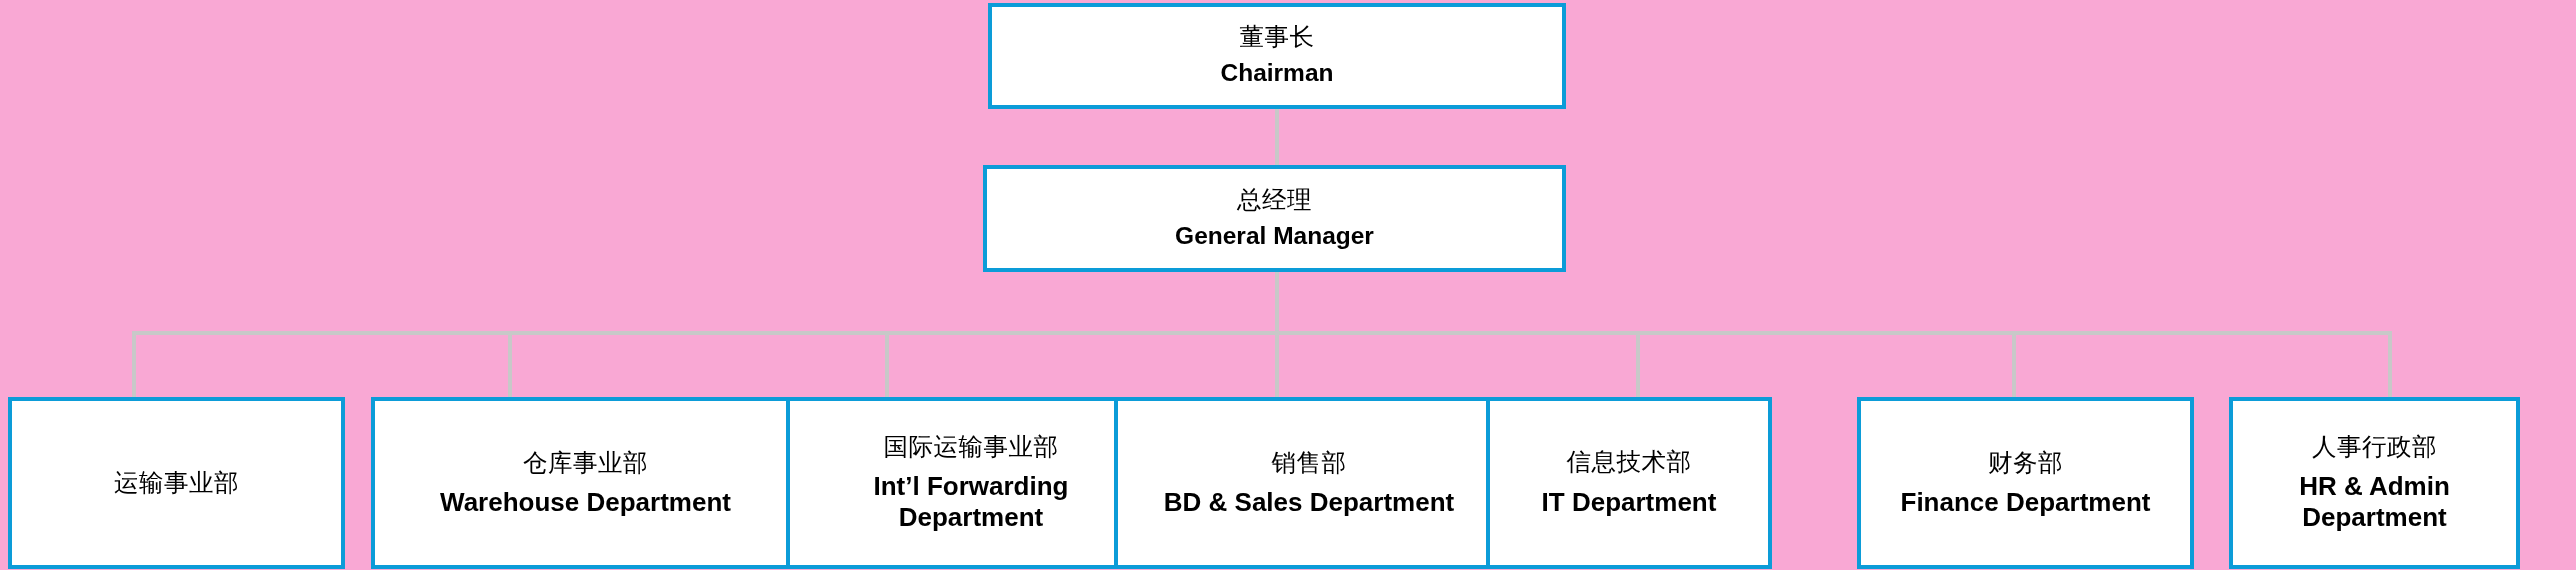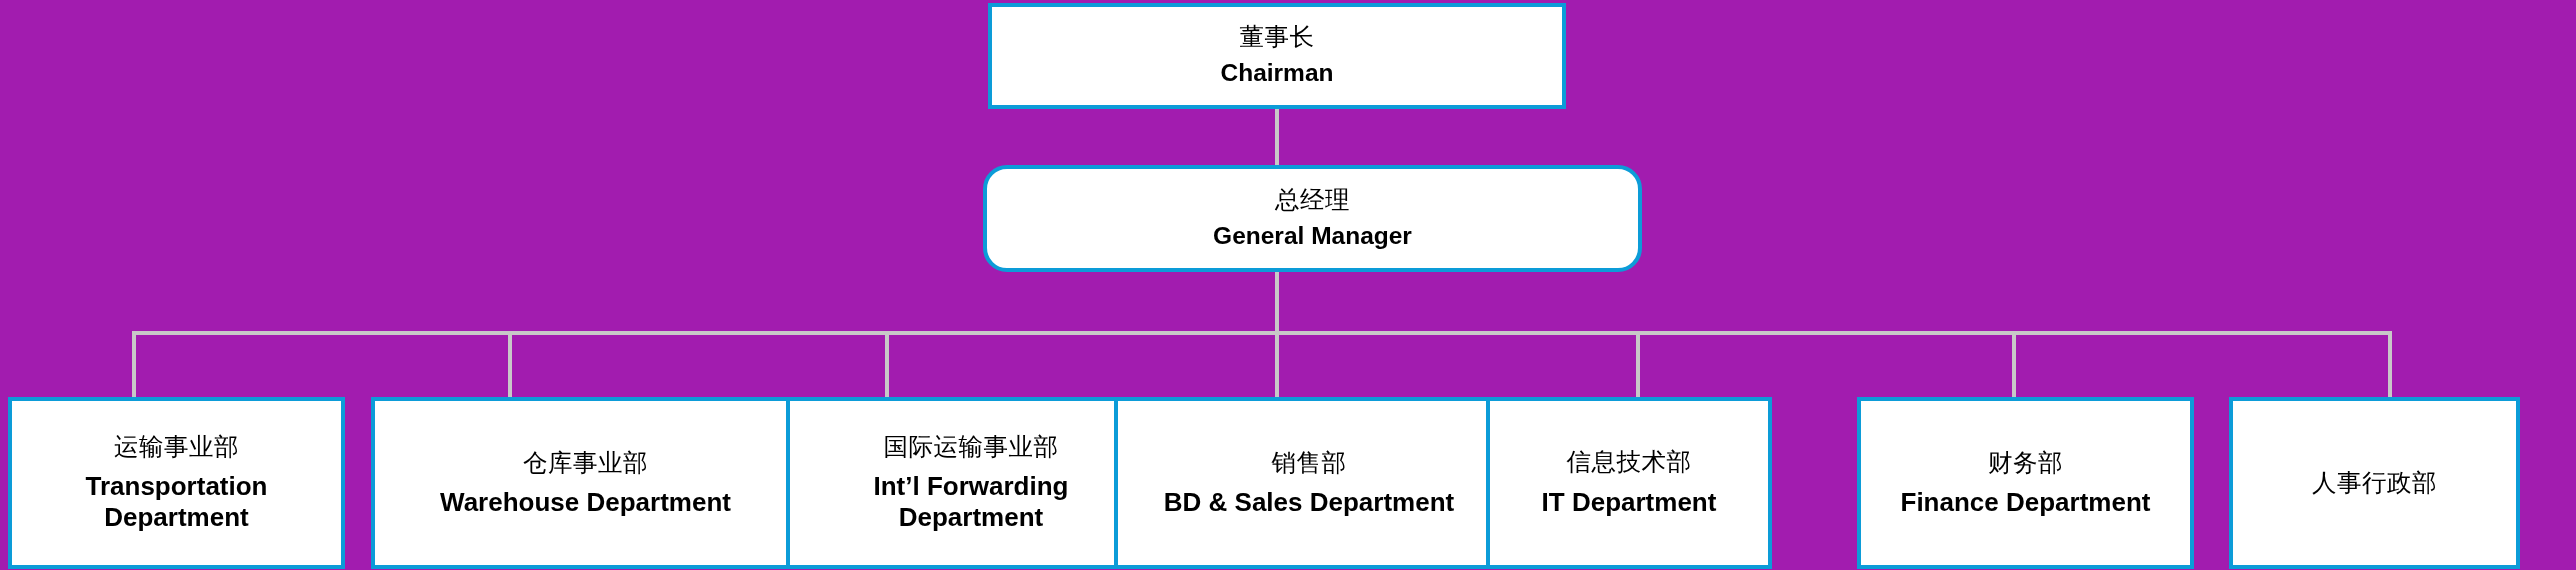--- a/index.html
+++ b/index.html
@@ -10,21 +10,21 @@
   }
   body {
     font-family: "Liberation Sans", "DejaVu Sans", sans-serif;
     -webkit-font-smoothing: antialiased;
   }
 
   #org-chart {
     position: relative;
     width: 2576px;
     height: 571px;
-    background: #a21caf;
+    background: #f9a8d4;
     overflow: hidden;
   }
 
   
   .node {
     position: absolute;
     box-sizing: border-box;
     background: #ffffff;
     border: 4.5px solid #0c9cd8;
     display: flex;
@@ -61,23 +61,22 @@
   #node-chairman {
     left: 988px;
     top: 2.7px;
     width: 578px;
     height: 106px;
   }
 
   #node-gm {
     left: 983px;
     top: 165px;
-    width: 659px;
+    width: 583px;
     height: 107px;
-    border-radius: 24px;
   }
 
   .dept {
     top: 397px;
     height: 172px;
   }
 
   
   .conn {
     position: absolute;
@@ -131,21 +130,20 @@
     <span class="en">Chairman</span>
   </div>
 
   <div class="node exec" id="node-gm">
     <span class="zh">总经理</span>
     <span class="en">General Manager</span>
   </div>
 
   <div class="node dept" style="left:8px;width:337px">
     <span class="zh">运输事业部</span>
-    <span class="en">Transportation Department</span>
   </div>
 
   <div class="node dept" style="left:371px;width:429px">
     <span class="zh">仓库事业部</span>
     <span class="en">Warehouse Department</span>
   </div>
 
   <div class="node dept" style="left:786px;width:370px">
     <span class="zh">国际运输事业部</span>
     <span class="en">Int’l Forwarding Department</span>
@@ -161,16 +159,17 @@
     <span class="en" style="margin-top:10px">IT Department</span>
   </div>
 
   <div class="node dept" style="left:1857px;width:337px">
     <span class="zh">财务部</span>
     <span class="en">Finance Department</span>
   </div>
 
   <div class="node dept" style="left:2229px;width:291px">
     <span class="zh">人事行政部</span>
+    <span class="en">HR &amp; Admin Department</span>
   </div>
 
 </div>
 
 
 </body></html>

